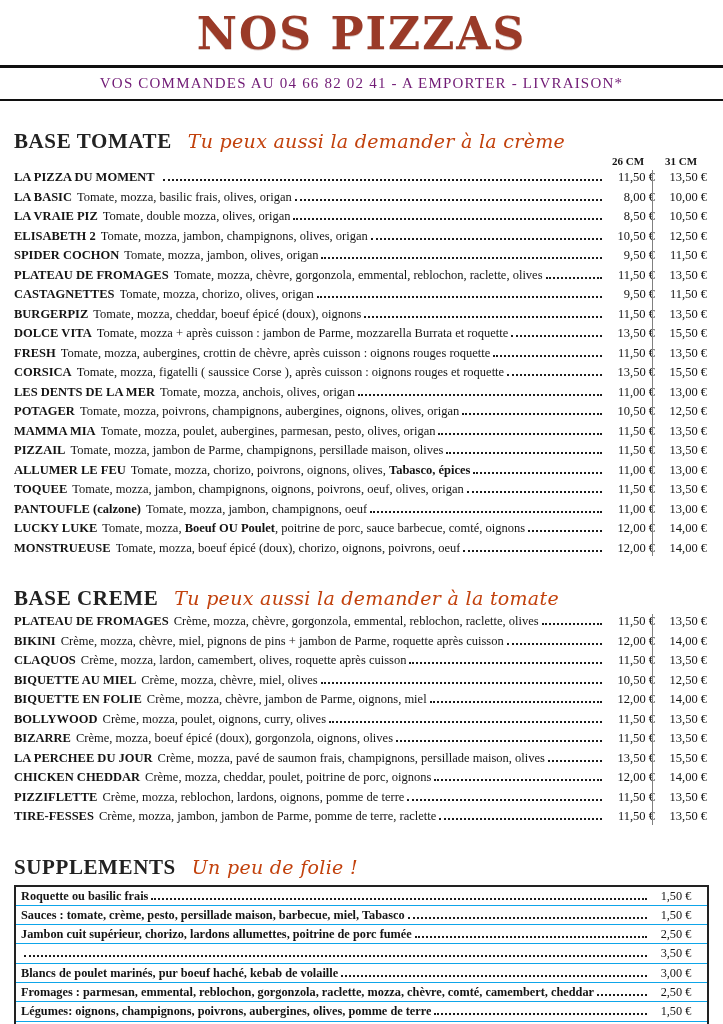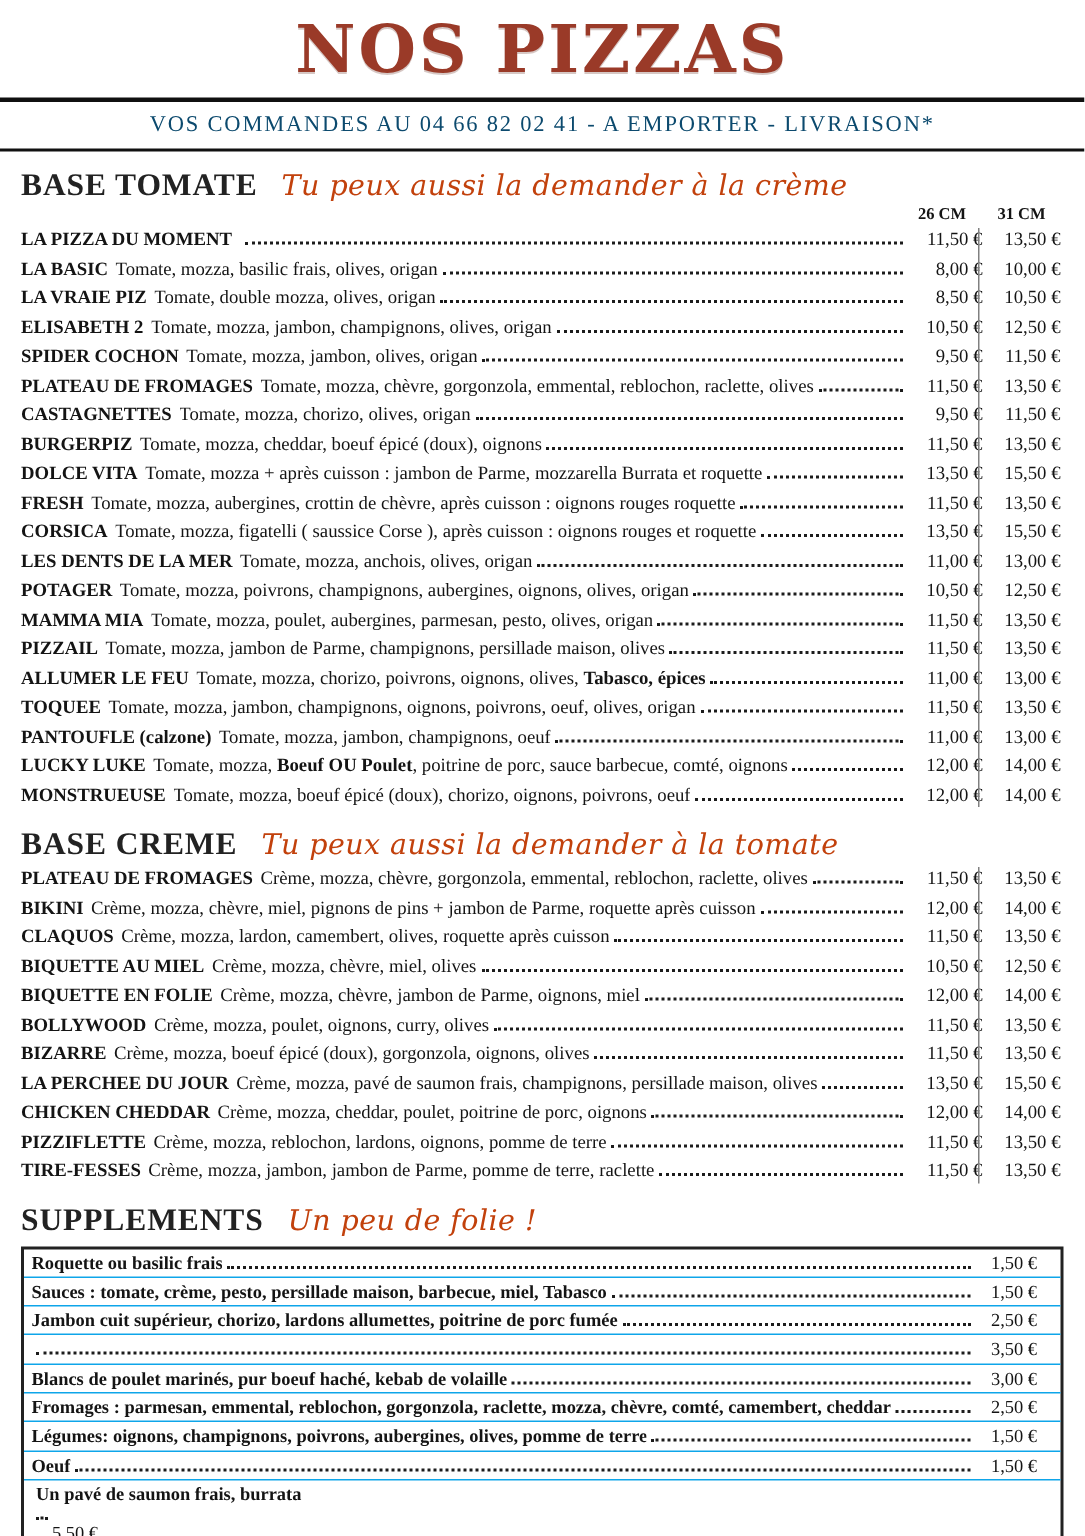--- a/index.html
+++ b/index.html
@@ -21,25 +21,25 @@
     color: #9a3a28;
     text-shadow: 0 1px 0 rgba(90,30,20,0.25);
   }
   .rule { border-top: 3px solid #101010; margin: 0 -14px; }
   .rule.thin { border-top-width: 2px; }
   .subtitle {
     text-align: center;
     font-size: 15px;
     letter-spacing: 1.2px;
     margin: 7px 0 7px 0;
-    color: #0c4a6e;
+    color: #701a75;
     white-space: nowrap;
   }
 
-  section { margin-top: 10px; }
+  section { margin-top: 28px; }
   .section-head { display: flex; align-items: baseline; gap: 16px; margin: 4px 0 1px 0; }
   .section-title {
     font-size: 21px; font-weight: 700; letter-spacing: 0.6px; color: #222;
   }
   .section-note {
     font-family: "DejaVu Serif", serif;
     font-style: italic; font-weight: 400;
     font-size: 19px; color: #c2410c; letter-spacing: 0.3px;
   }
 

